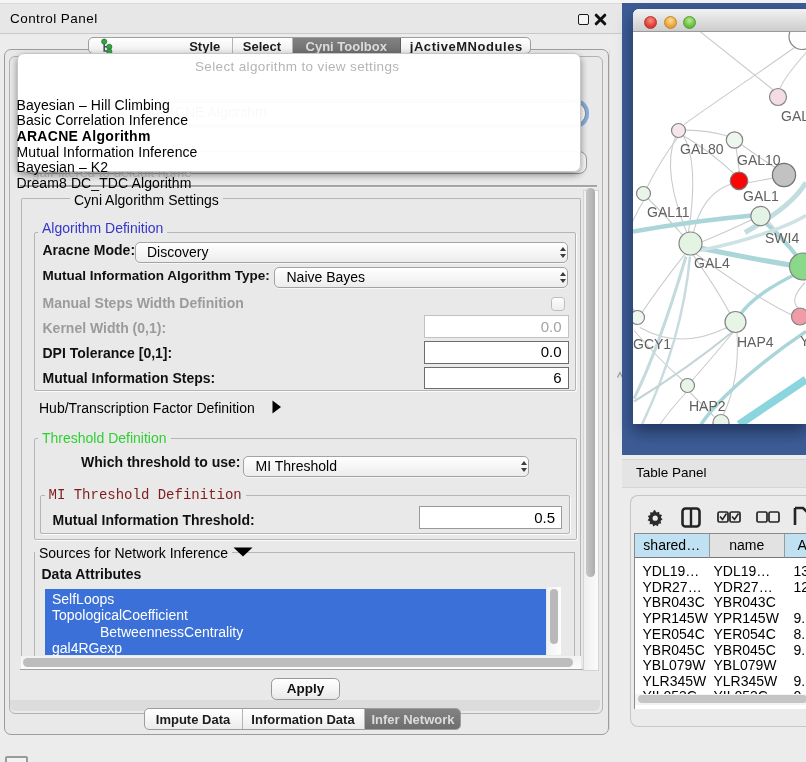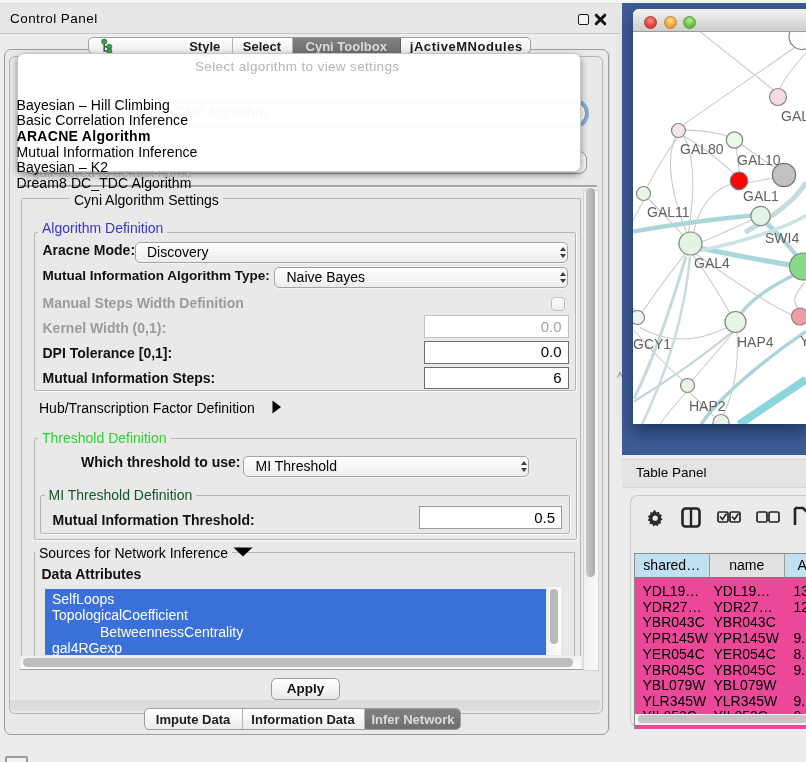--- a/index.html
+++ b/index.html
@@ -105,21 +105,21 @@
 <div class="a lbl" style="left:81px;top:453.5px;">Which threshold to use:</div>
 <div class="a combo" style="left:243px;top:455.5px;width:283.5px;height:19.5px;">
   <span class="ctext" style="line-height:19px;">MI Threshold</span>
   <span class="spin" style="top:3px;">
       <i class="up"></i>
       <i class="dn"></i>
     </span>
 </div>
 
 <div class="a grp" style="left:40px;top:494.5px;width:528px;height:37px;"></div>
-<div class="a gtitle" style="left:44.5px;top:487px;font-size:14px;color:#14532d;">MI Threshold Definition</div>
+<div class="a gtitle" style="left:44.5px;top:487px;font-size:14px;color:#7f1d1d;font-family:Liberation Mono, monospace;">MI Threshold Definition</div>
 <div class="a lbl" style="left:52.5px;top:511.5px;">Mutual Information Threshold:</div>
 <div class="a field" style="left:419px;top:506px;width:143px;height:22.5px;border:1px solid #999;line-height:21px;">0.5</div>
 
 <div class="a" style="left:33.5px;top:551.5px;width:539px;height:105px;border-left:1px solid #b5b5b5;border-top:1px solid #b5b5b5;border-right:1px solid #b5b5b5;"></div>
 <div class="a gtitle" style="left:35px;top:544.5px;font-size:14px;color:#000;">Sources for Network Inference</div>
 <svg class="a" style="left:233px;top:546.5px;" width="20" height="10" viewBox="0 0 20 10">
     <path d="M0.5 0.5 L19.5 0.5 L10 9.5 Z" fill="#000"></path>
   </svg>
 <div class="a lbl" style="left:41.5px;top:565.5px;">Data Attributes</div>
 
@@ -258,21 +258,21 @@
   </svg>
 <svg class="a" style="left:756px;top:511px;" width="24" height="12" viewBox="0 0 24 12">
 <rect x="1" y="1" width="10" height="10" rx="1.5" fill="none" stroke="#242424" stroke-width="1.7"></rect>
 <rect x="13" y="1" width="10" height="10" rx="1.5" fill="none" stroke="#242424" stroke-width="1.7"></rect>
   </svg>
 <svg class="a" style="left:793px;top:506px;" width="14" height="21" viewBox="0 0 14 21">
 <path d="M2 2 H10 L16 8" fill="none" stroke="#242424" stroke-width="2.6"></path>
 <path d="M2 2 V19" fill="none" stroke="#242424" stroke-width="2.6"></path>
   </svg>
 
-<div class="a" style="left:633.5px;top:553px;width:172.5px;height:174.5px;background:#ec4899;border-left:1px solid #8a8a8a;border-top:1px solid #8a8a8a;overflow:hidden;">
+<div class="a" style="left:633.5px;top:533px;width:172.5px;height:174.5px;background:#ffffff;border-left:1px solid #8a8a8a;border-top:1px solid #8a8a8a;overflow:hidden;">
   <div style="position:absolute;left:0;top:0;width:75.5px;height:23.5px;background:#bfe1f1;border-right:1px solid #9a9a9a;border-bottom:1px solid #787878;box-sizing:border-box;text-align:center;font-size:14px;line-height:23px;">shared…</div>
   <div style="position:absolute;left:75.5px;top:0;width:74.5px;height:23.5px;background:#e2e2e2;border-right:1px solid #9a9a9a;border-bottom:1px solid #787878;box-sizing:border-box;text-align:center;font-size:14px;line-height:23px;">name</div>
   <div style="position:absolute;left:150px;top:0;width:23px;height:23.5px;background:#bfe1f1;border-bottom:1px solid #787878;box-sizing:border-box;font-size:14px;line-height:23px;padding-left:13px;">A</div>
   <div style="position:absolute;left:8px;top:29px;font-size:14px;">YDL19…</div>
   <div style="position:absolute;left:79px;top:29px;font-size:14px;">YDL19…</div>
   <div style="position:absolute;left:159px;top:29px;font-size:14px;">13…</div>
   <div style="position:absolute;left:8px;top:44.7px;font-size:14px;">YDR27…</div>
   <div style="position:absolute;left:79px;top:44.7px;font-size:14px;">YDR27…</div>
   <div style="position:absolute;left:159px;top:44.7px;font-size:14px;">12…</div>
   <div style="position:absolute;left:8px;top:60.4px;font-size:14px;">YBR043C</div>

